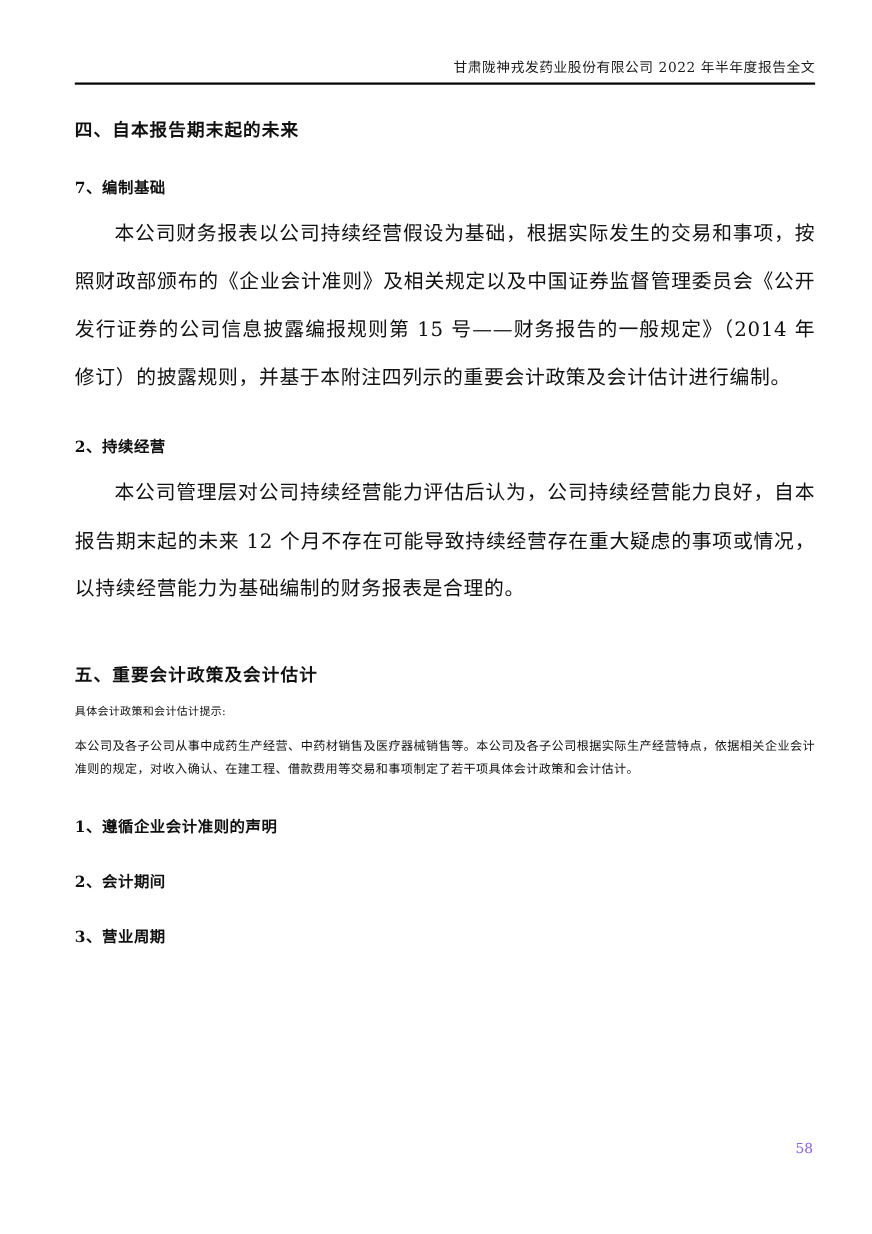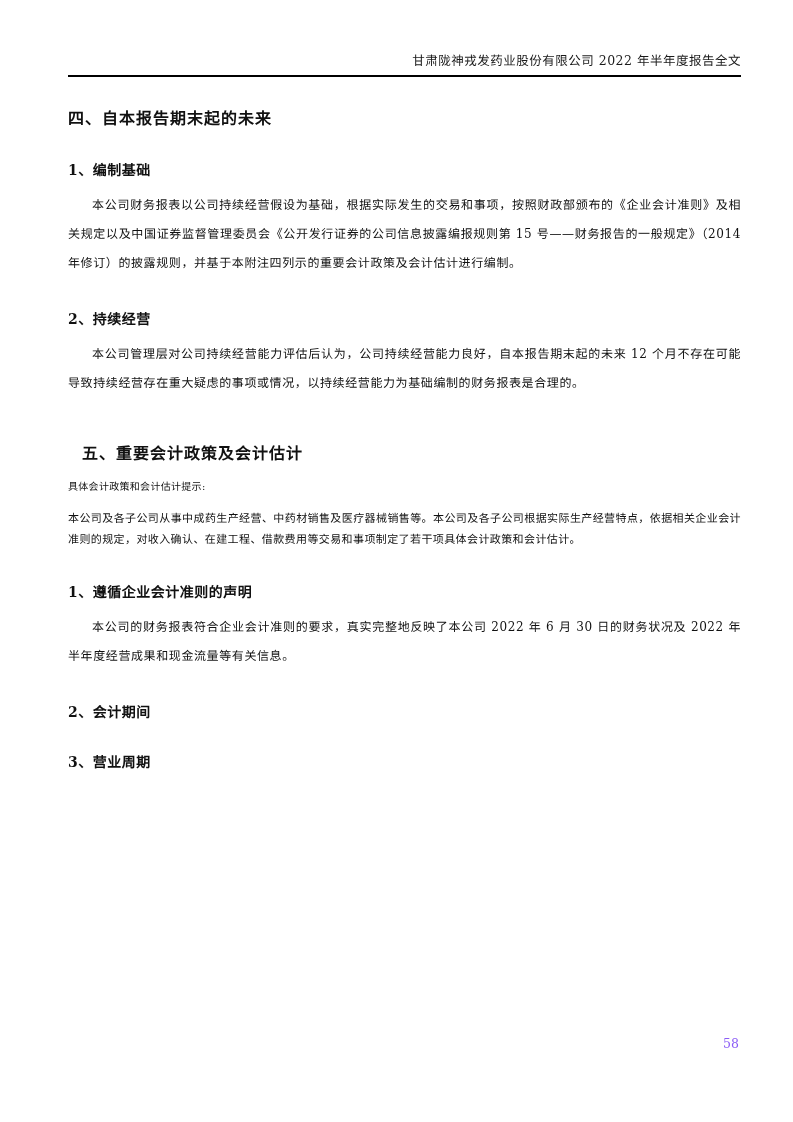--- a/index.html
+++ b/index.html
@@ -33,75 +33,74 @@
     margin: 28px 0 0 0;
     letter-spacing: 1px;
   }
   .h2 {
     font-size: 14px;
     font-weight: bold;
     margin: 30px 0 0 0;
     letter-spacing: 0.5px;
   }
   .para {
-    font-size: 12px;
+    font-size: 18px;
     line-height: 2.42;
     text-align: justify;
     text-indent: 2em;
     margin: 12px 0 0 0;
     letter-spacing: 0.6px;
   }
   .note {
     font-size: 10px;
     margin: 14px 0 0 0;
     letter-spacing: 0.3px;
   }
   .intro {
     font-size: 11px;
     line-height: 1.88;
     text-align: justify;
     text-indent: 0;
     margin: 16px 0 0 0;
     letter-spacing: 0.4px;
   }
-  .gap-lg { margin-top: 42px; margin-left: 14px; }
+  .gap-lg { margin-top: 42px; }
   .page-number {
     position: absolute;
     right: 54px;
     top: 1036px;
     font-size: 12.5px;
     color: #8b5cf6;
   }
 </style>
 </head>
 <body>
 
 <div class="page">
 
   <div class="doc-header">甘肃陇神戎发药业股份有限公司 2022 年半年度报告全文</div>
 
   <div class="h1">四、自本报告期末起的未来</div>
 
-  <div class="h2">1、编制基础</div>
+  <div class="h2">7、编制基础</div>
 
   <p class="para">本公司财务报表以公司持续经营假设为基础，根据实际发生的交易和事项，按照财政部颁布的《企业会计准则》及相关规定以及中国证券监督管理委员会《公开发行证券的公司信息披露编报规则第 15 号——财务报告的一般规定》（2014 年修订）的披露规则，并基于本附注四列示的重要会计政策及会计估计进行编制。</p>
 
   <div class="h2">2、持续经营</div>
 
   <p class="para">本公司管理层对公司持续经营能力评估后认为，公司持续经营能力良好，自本报告期末起的未来 12 个月不存在可能导致持续经营存在重大疑虑的事项或情况，以持续经营能力为基础编制的财务报表是合理的。</p>
 
   <div class="h1 gap-lg">五、重要会计政策及会计估计</div>
 
   <div class="note">具体会计政策和会计估计提示:</div>
 
   <p class="intro">本公司及各子公司从事中成药生产经营、中药材销售及医疗器械销售等。本公司及各子公司根据实际生产经营特点，依据相关企业会计准则的规定，对收入确认、在建工程、借款费用等交易和事项制定了若干项具体会计政策和会计估计。</p>
 
   <div class="h2">1、遵循企业会计准则的声明</div>
 
-  <p class="para">本公司的财务报表符合企业会计准则的要求，真实完整地反映了本公司 2022 年 6 月 30 日的财务状况及 2022 年半年度经营成果和现金流量等有关信息。</p>
 
   <div class="h2">2、会计期间</div>
 
 
   <div class="h2">3、营业周期</div>
 
 
   <div class="page-number">58</div>
 
 </div>

